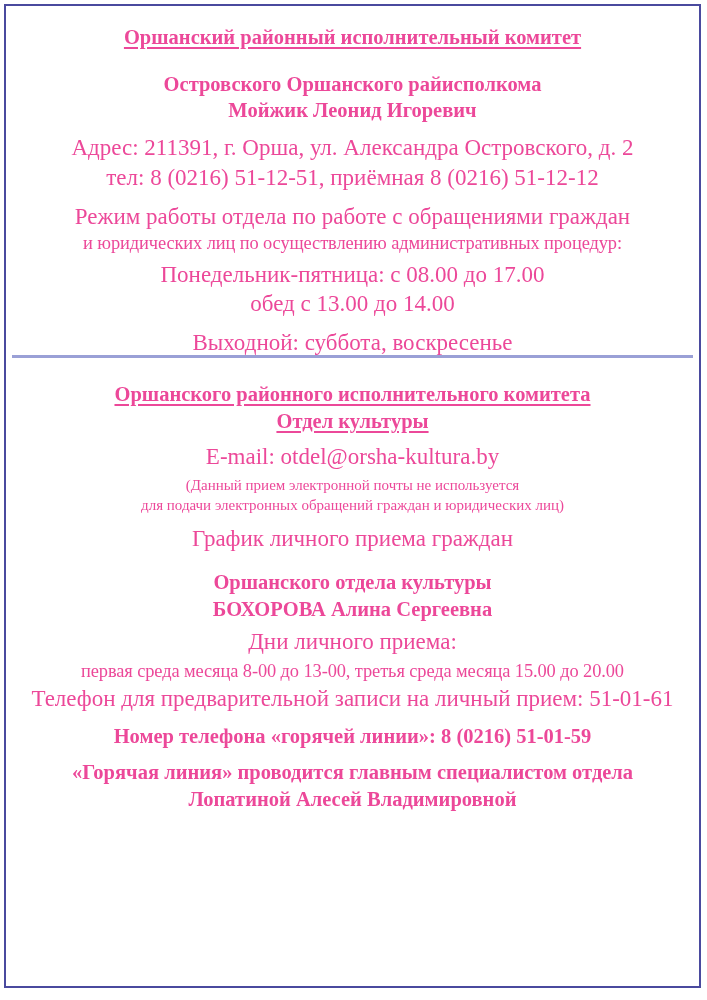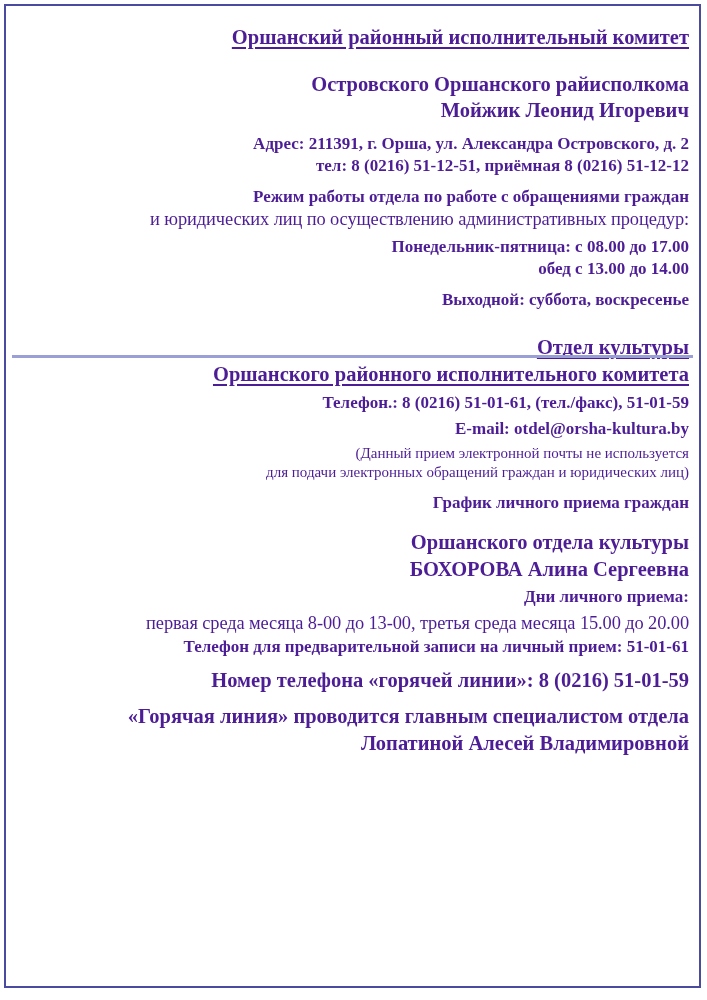--- a/index.html
+++ b/index.html
@@ -49,38 +49,37 @@
     background: #9aa0d6;
   }
   .block {
     text-align: center;
     color: #19237e;
   }
   .block-top { padding-top: 18px; }
   .block-bottom { padding-top: 14px; }
 
   .line {
-    color: #4c1d95;
+    color: #ec4899;
     line-height: 1.30;
     white-space: nowrap;
-    text-align: right;
   }
   .t-head {
     font-size: 20.5px;
     font-weight: bold;
     text-decoration: underline;
     text-underline-offset: 3px;
   }
   .t-bold {
     font-size: 20.5px;
     font-weight: bold;
   }
   .t-norm {
-    font-size: 17px;
-    font-weight: bold;
+    font-size: 23px;
+    font-weight: normal;
   }
   .t-wide {
     font-size: 18.4px;
     font-weight: normal;
     letter-spacing: -0.1px;
   }
   .t-small {
     font-size: 15px;
     font-weight: normal;
   }
@@ -129,28 +128,27 @@
 
       <div class="line t-norm">Выходной: суббота, воскресенье</div>
     </section>
 
     <div class="divider"></div>
 
     <section class="block block-bottom">
 
       <div class="gap-s"></div>
 
+      <div class="line t-head">Оршанского районного исполнительного комитета</div>
+
       <div class="line t-head">Отдел культуры </div>
-
-      <div class="line t-head">Оршанского районного исполнительного комитета</div>
 
       <div class="gap-xs"></div>
 
 
-      <div class="line t-norm">Телефон.: 8 (0216) 51-01-61, (тел./факс), 51-01-59</div>
 
       <div class="gap-xs"></div>
 
       <div class="line t-norm">E-mail: otdel@orsha-kultura.by</div>
 
       <div class="gap-xs"></div>
 
       <div class="line t-small">(Данный прием электронной почты не используется</div>
 
       <div class="line t-small">для подачи электронных обращений граждан и юридических лиц)</div>

